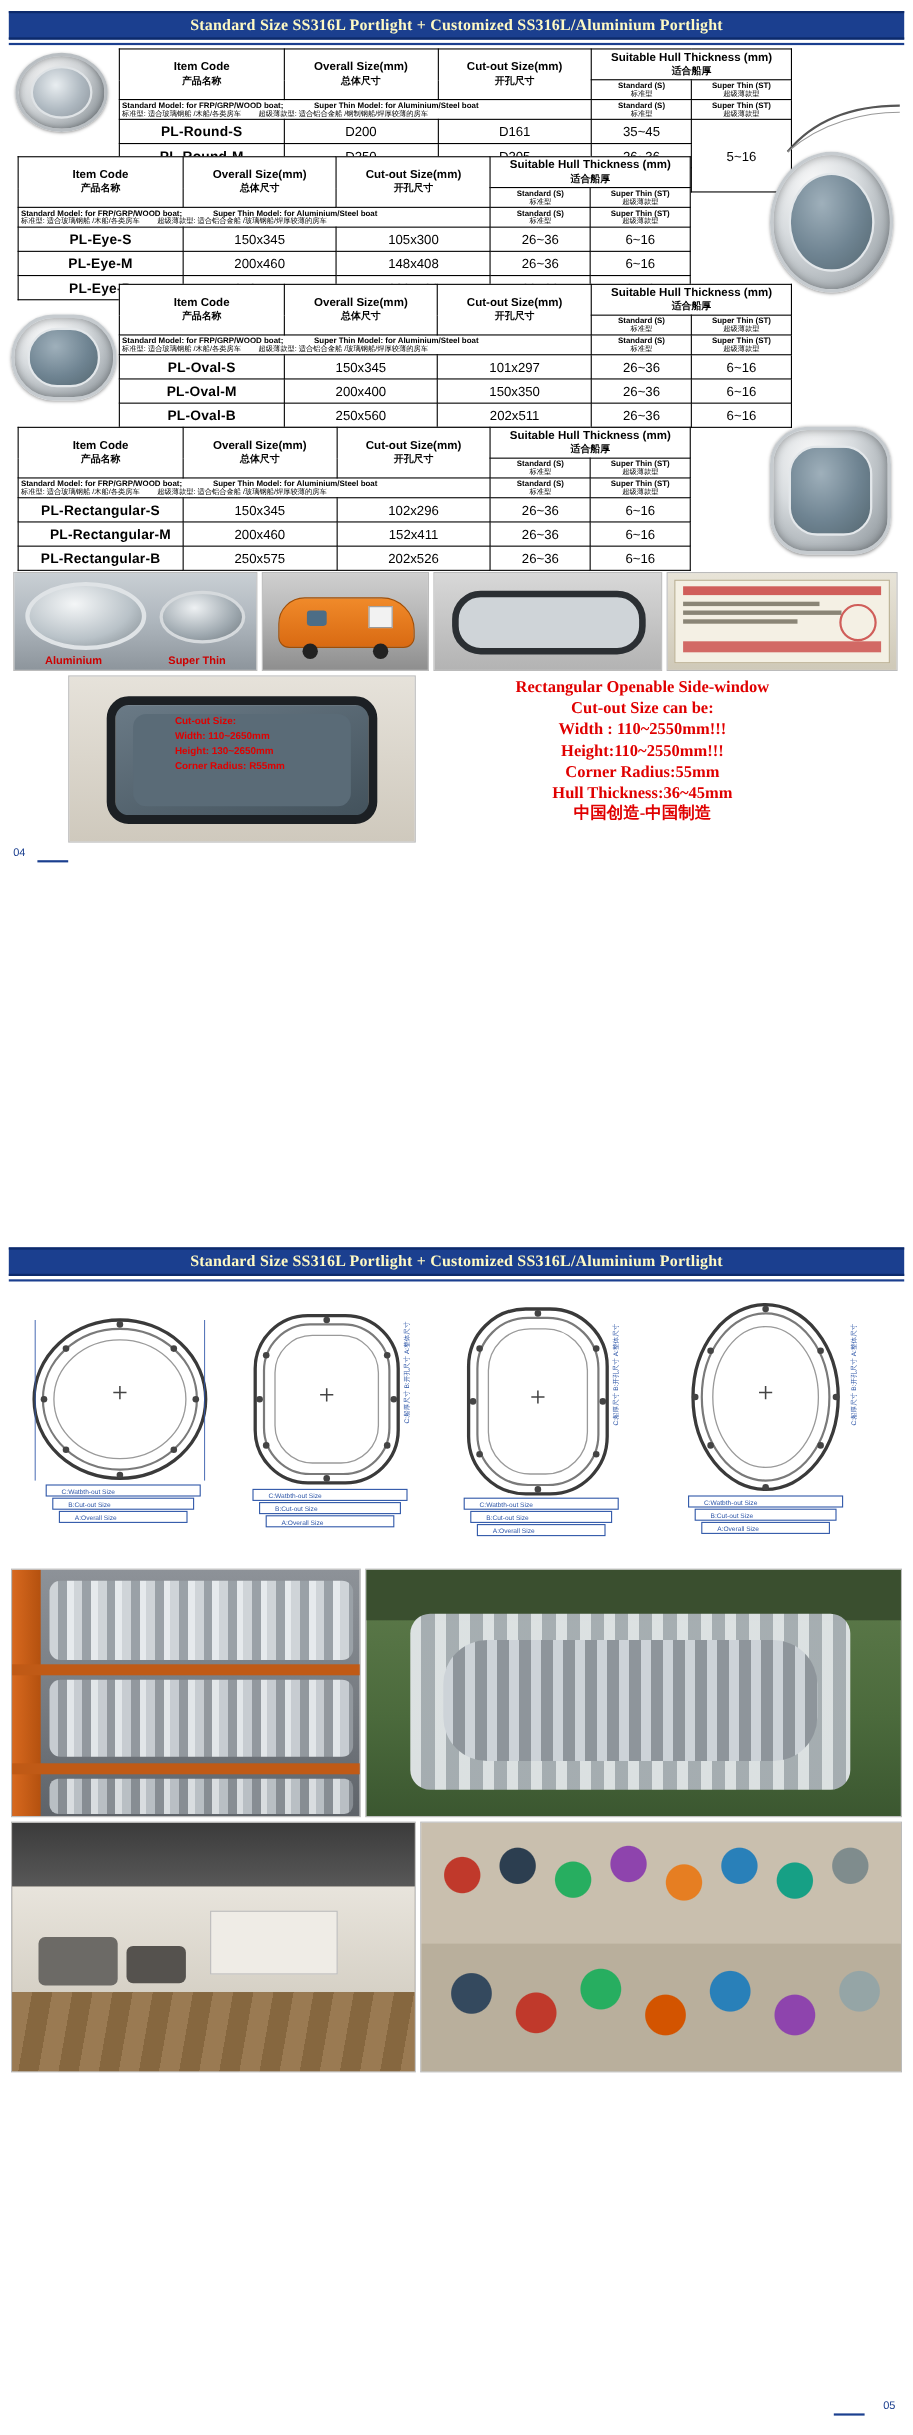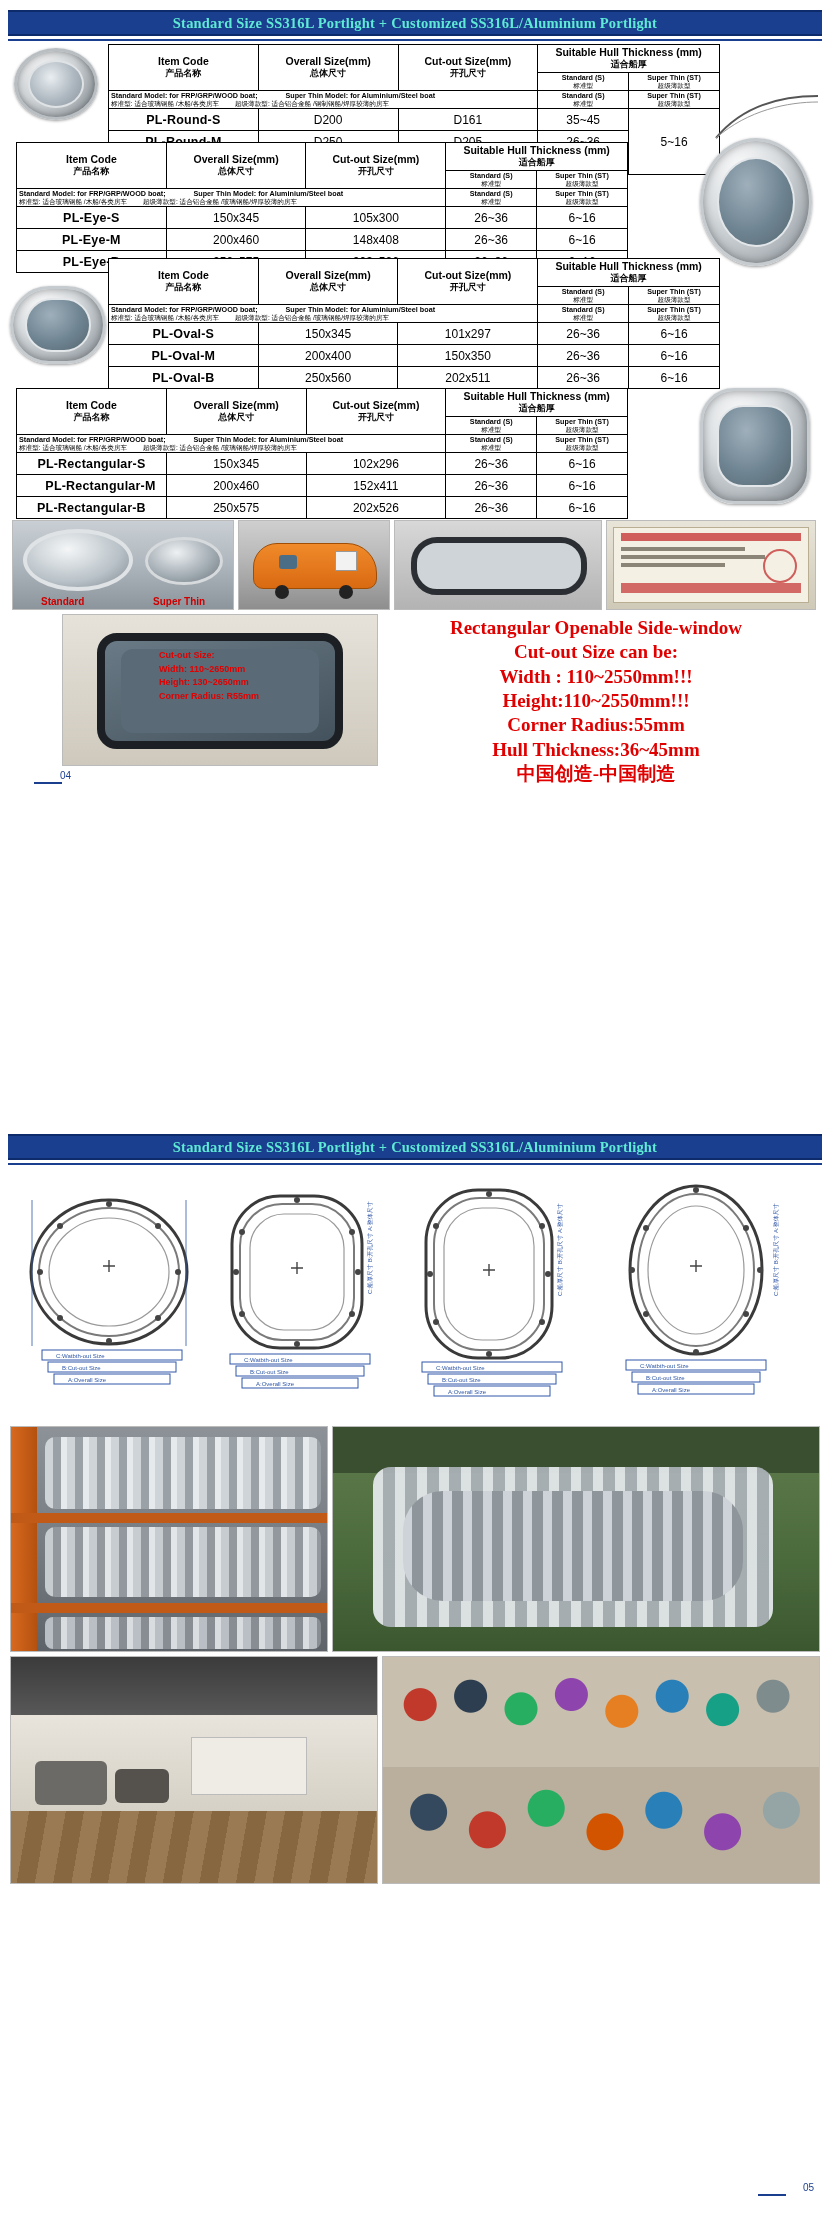--- a/index.html
+++ b/index.html
@@ -25,21 +25,21 @@
     margin: 10px 8px 0 8px;
     height: 26px;
     background: #1b3f8f;
     border-top: 2px solid #0d2a6b;
     border-bottom: 2px solid #0d2a6b;
     display: flex;
     align-items: center;
     justify-content: center;
   }
   .banner-title {
-    color: #5eead4;
+    color: #fef9c3;
     font-weight: bold;
     font-size: 14.5px;
     letter-spacing: .2px;
     font-family: "Liberation Serif", serif;
   }
   .banner-rule {
     margin: 3px 8px 0 8px;
     height: 2px;
     background: #1b3f8f;
   }
@@ -451,21 +451,21 @@
   </div>
 
   <div class="photo" style="left:12px; top:520px; width:222px; height:90px;
        background:linear-gradient(180deg,#c9cfd4 0%,#aeb6bd 50%,#8d959c 100%);">
     <div style="position:absolute;left:10px;top:8px;width:110px;height:62px;border-radius:50%;
        background:radial-gradient(ellipse at 40% 30%,#f4f6f7,#b9c2c8 60%,#7e878d);
        border:4px solid #dfe3e6;"></div>
     <div style="position:absolute;left:132px;top:16px;width:78px;height:48px;border-radius:50%;
        background:radial-gradient(ellipse at 40% 30%,#eef1f3,#9fa9b0 60%,#6e777d);
        border:3px solid #d6dadd;"></div>
-    <span class="cap-red" style="position:absolute;left:28px;bottom:2px;">Standard</span>
+    <span class="cap-red" style="position:absolute;left:28px;bottom:2px;">Aluminium</span>
     <span class="cap-red" style="position:absolute;left:140px;bottom:2px;">Super Thin</span>
   </div>
 
   <div class="photo" style="left:238px; top:520px; width:152px; height:90px;
        background:linear-gradient(180deg,#cfcfcf 0%,#b9b9b9 40%,#8e8e8e 100%);">
     <div style="position:absolute;left:14px;top:22px;width:124px;height:46px;border-radius:24px 30px 10px 10px;
        background:linear-gradient(180deg,#f08a2a,#d96a12);border:1px solid #a04e06;"></div>
     <div style="position:absolute;left:96px;top:30px;width:22px;height:20px;background:#f2f2f2;border:1px solid #999;"></div>
     <div style="position:absolute;left:40px;top:34px;width:18px;height:14px;background:#4c6d86;border-radius:3px;"></div>
     <div style="position:absolute;left:36px;top:64px;width:14px;height:14px;border-radius:50%;background:#222;"></div>
@@ -495,31 +495,31 @@
        border:8px solid #1c2024;background:linear-gradient(160deg,#6a7a86,#43525c);"></div>
     <div style="position:absolute;left:58px;top:34px;width:198px;height:84px;border-radius:12px;background:#5a6b77;"></div>
     <div style="position:absolute;left:96px;top:34px;color:#e00000;font-family:'Liberation Sans',sans-serif;font-size:9px;font-weight:bold;line-height:1.5;text-align:left;">
       <div>Cut-out Size:</div>
       <div>Width: 110~2650mm</div>
       <div>Height: 130~2650mm</div>
       <div>Corner Radius: R55mm</div>
     </div>
   </div>
 
-  <div class="promo" style="left:396px; top:616px; width:400px; font-size:19px; text-align:center;">
+  <div class="promo" style="left:384px; top:616px; width:400px; font-size:15px; text-align:center;">
     <div>Rectangular Openable Side-window</div>
     <div>Cut-out Size can be:</div>
     <div>Width : 110~2550mm!!!</div>
     <div>Height:110~2550mm!!!</div>
     <div>Corner Radius:55mm</div>
     <div>Hull Thickness:36~45mm</div>
     <div>中国创造-中国制造</div>
   </div>
 
-  <div class="page-num" style="left:12px; top:770px;margin-left:48px;">04</div>
+  <div class="page-num" style="left:12px; top:770px;">04</div>
   <div class="page-num-rule" style="left:34px; top:782px; width:28px;"></div>
 </div>
 
 <div class="page page-2">
 
   <div class="banner">
     <span class="banner-title">Standard Size SS316L Portlight + Customized SS316L/Aluminium Portlight</span>
   </div>
   <div class="banner-rule"></div>
 

